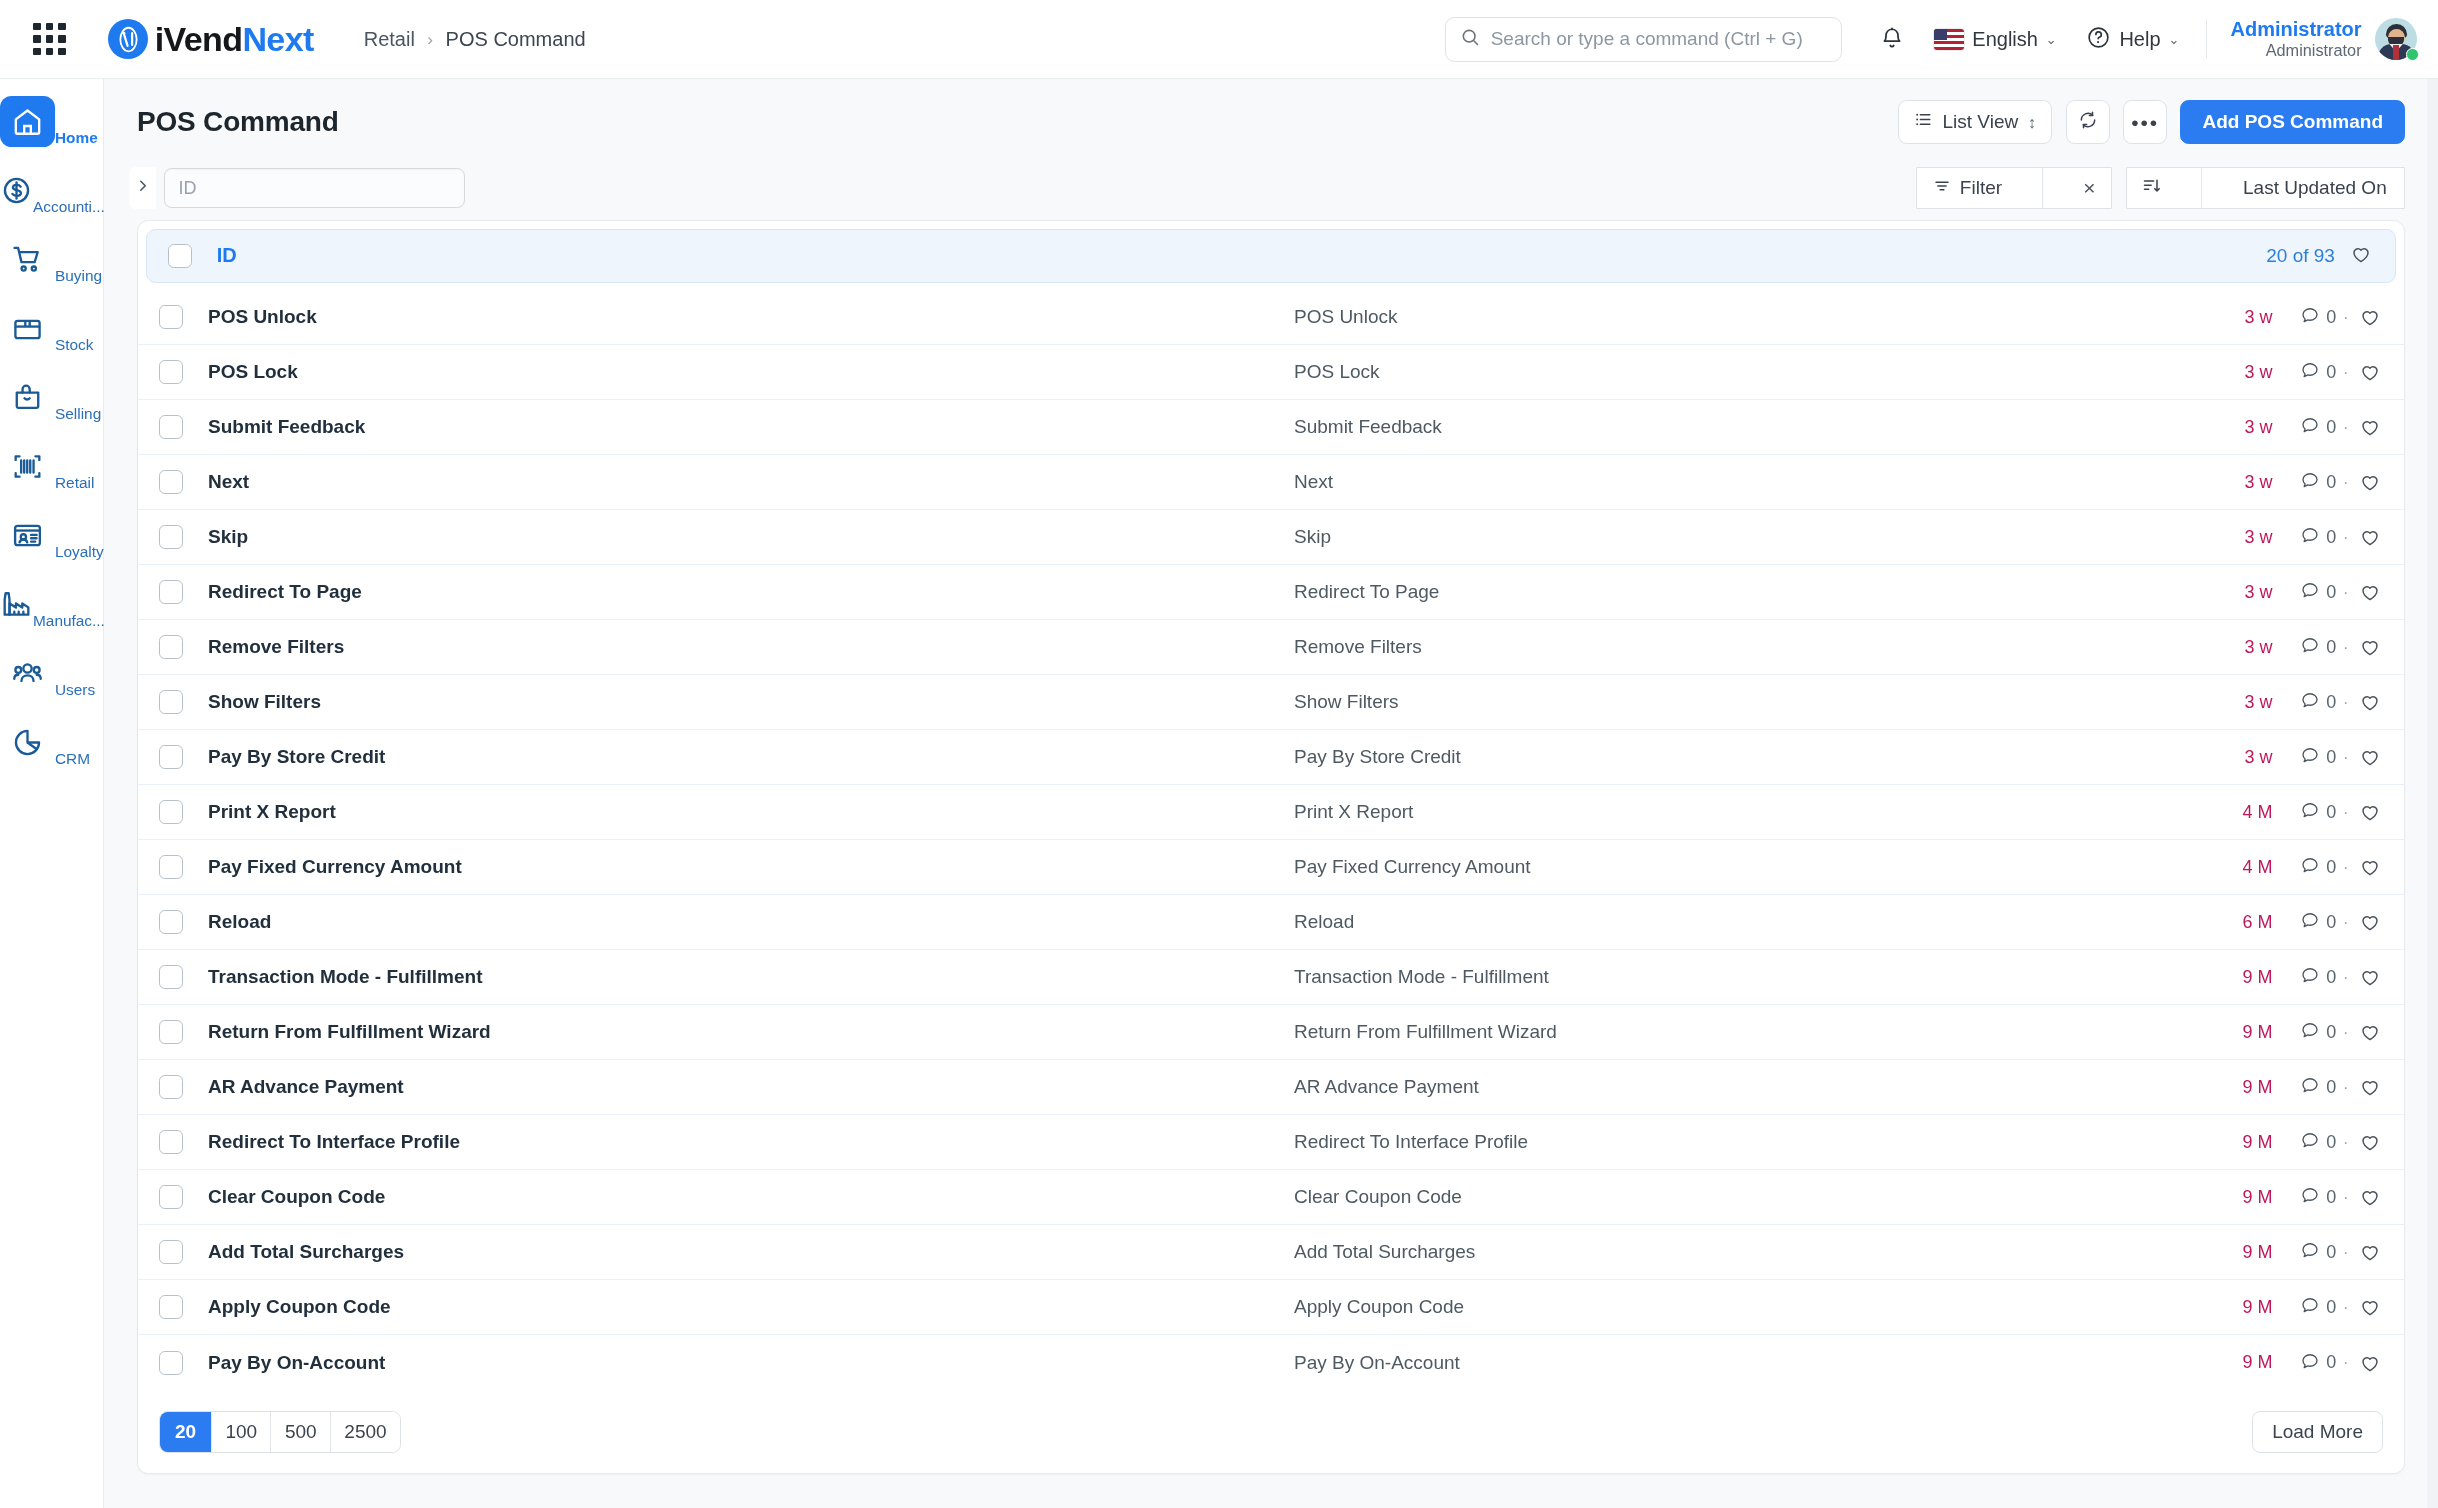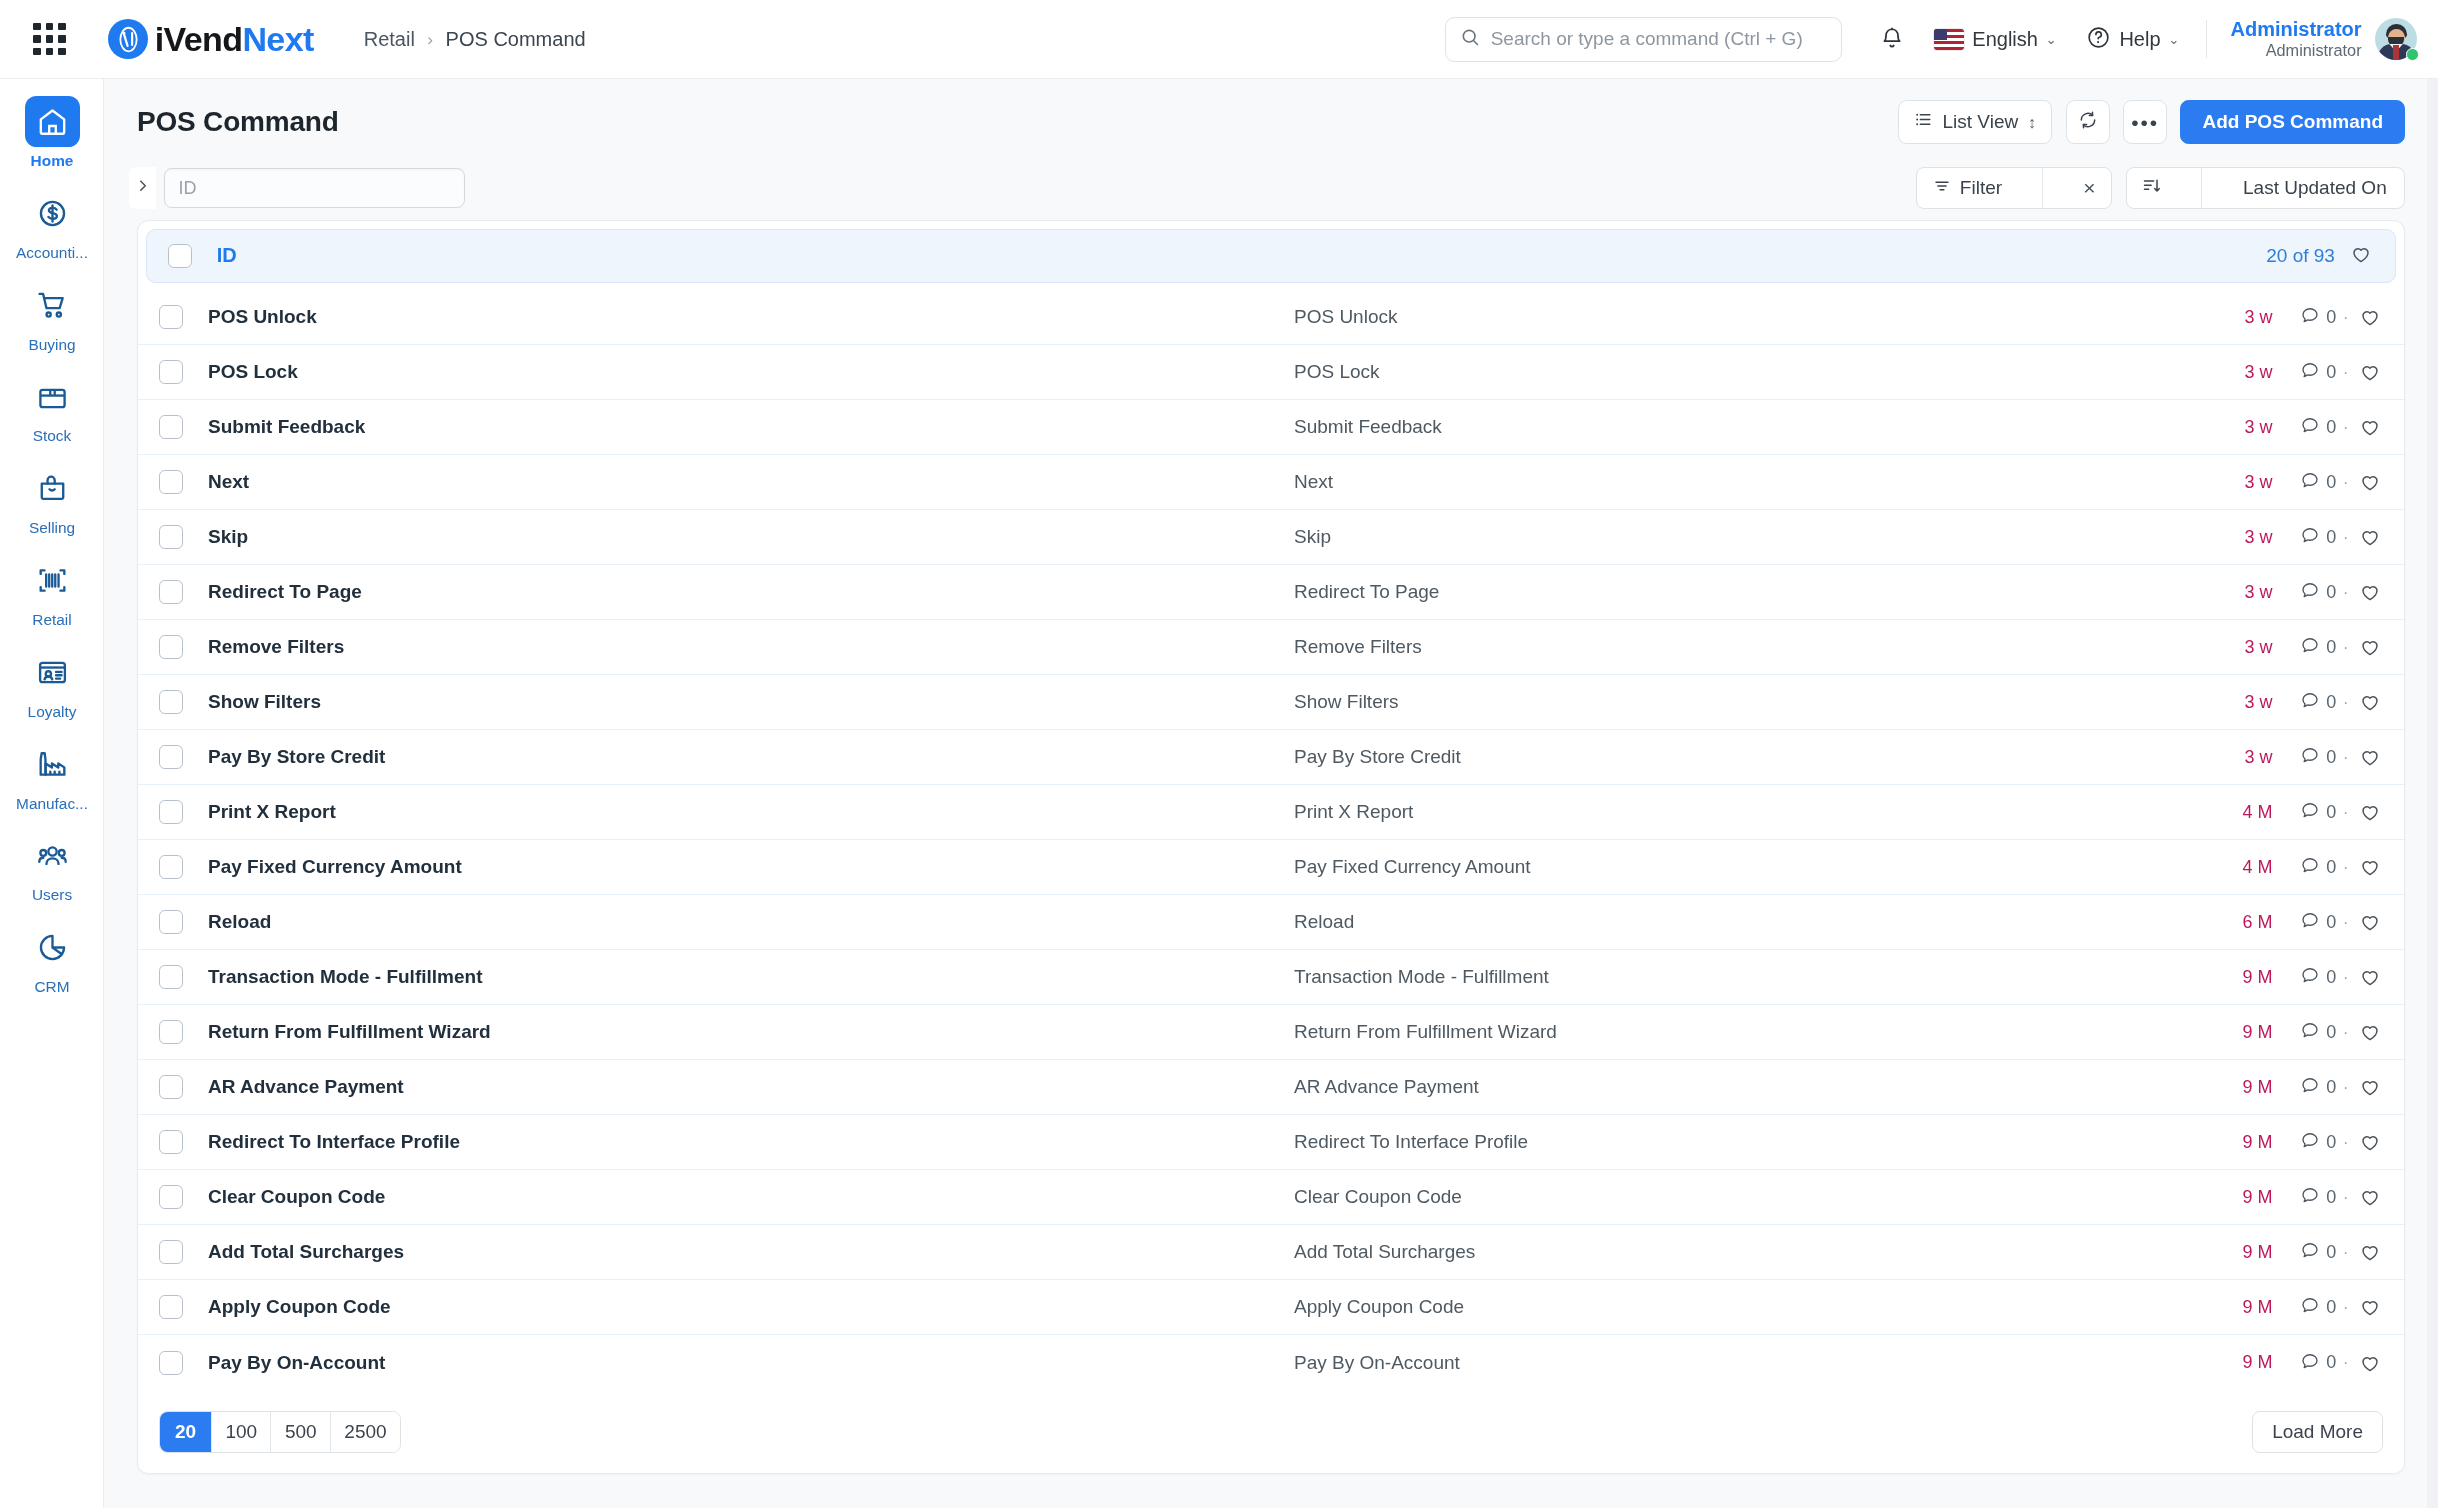--- a/index.html
+++ b/index.html
@@ -107,22 +107,22 @@
   }
 
   
   .sidebar {
     position: absolute; top: 79px; left: 0;
     width: 104px; height: 1430px;
     background: #ffffff; border-right: 1px solid #e9edf1;
     padding-top: 17.3px; z-index: 20;
   }
   .side-item {
-    width: 104px; display: flex; flex-direction: column;
-    align-items: center; margin-bottom: 18px; cursor: pointer;
+    width: 104px; display: flex; flex-direction: row;
+    align-items: flex-end; margin-bottom: 18px; cursor: pointer;
   }
   .side-icon {
     width: 55px; height: 51px; border-radius: 11.5px;
     display: flex; align-items: center; justify-content: center;
   }
   .side-icon svg { width: 33px; height: 33px; }
   .side-item.active .side-icon { background: #1f7af0; }
   .side-item.active .side-icon svg { stroke: #ffffff; }
   .side-item .side-icon svg { stroke: #1a5a96; fill: none; stroke-width: 1.7; }
   .side-label { font-size: 15.4px; color: #2a6fb8; margin-top: 4.8px; font-weight: 400; }
@@ -176,21 +176,21 @@
     background: #fbfcfd; padding: 0 13.4px;
     font-size: 18px; color: #2c343c; outline: none;
     font-family: "Liberation Sans", sans-serif;
     box-shadow: inset 0 1px 1.9px rgba(0,0,0,.04);
   }
   .id-filter::placeholder { color: #98a2ac; }
 
   .filter-right { margin-left: auto; display: flex; align-items: center; gap: 13.4px; }
   .seg {
     display: flex; align-items: center; height: 42px;
-    border: 1px solid #dde2e7; border-radius: 8px; background: #fff;
+    border: 1px solid #dde2e7; border-radius: 1px; background: #fff;
     overflow: hidden;
     gap: 24px;
   }
   .seg > div { display: flex; align-items: center; justify-content: center;
     height: 100%; cursor: pointer; font-size: 19px; color: #3a434d; }
   .seg .divider { width: 1px; background: #e4e8ec; height: 100%; cursor: default; }
   .seg .filter-btn { gap: 8.6px; padding: 0 16.3px; }
   .seg .filter-btn svg { width: 18px; height: 18px; }
   .seg .clear-btn { width: 44px; font-size: 21px; color: #4b545d; }
   .seg .sort-icon-btn { width: 50px; }

